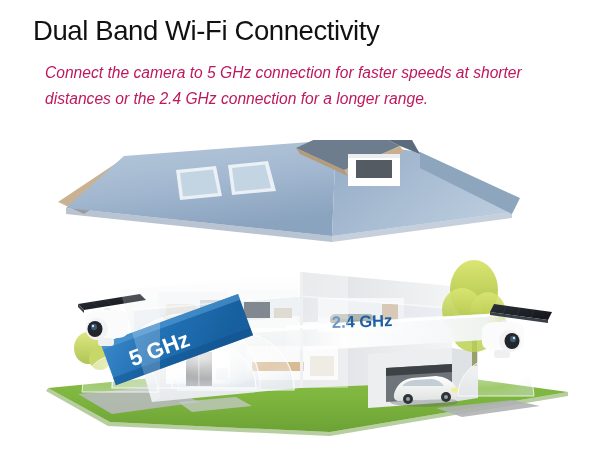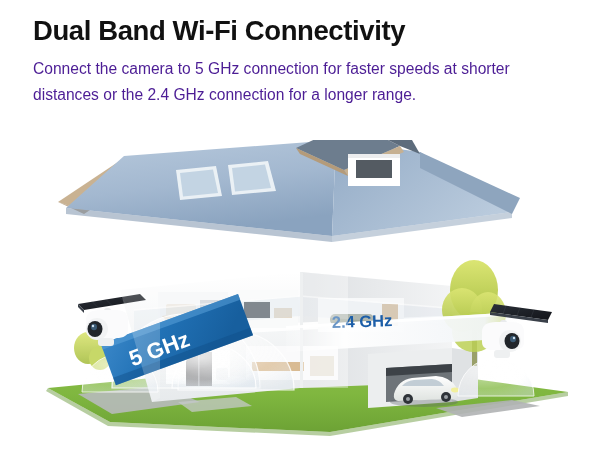--- a/index.html
+++ b/index.html
@@ -21,33 +21,34 @@
 
   
   .text-block {
     position: absolute;
     left: 33px;
     top: 14px;
     width: 500px;
   }
   .headline {
     font-size: 27.5px;
-    font-weight: bold;
+    font-weight: normal;
     color: #111111;
     letter-spacing: -0.4px;
     line-height: 34px;
     margin: 0 0 8px 0;
     white-space: nowrap;
   }
   .bodytext {
     font-size: 15.6px;
-    color: #4c1d95;
+    color: #be185d;
     line-height: 25.5px;
-    margin: 0;
+    margin: 12px;
     width: 487px;
+    font-style: italic;
   }
 
   
   .illustration {
     position: absolute;
     left: 0;
     top: 140px;
     width: 600px;
     height: 300px;
   }

